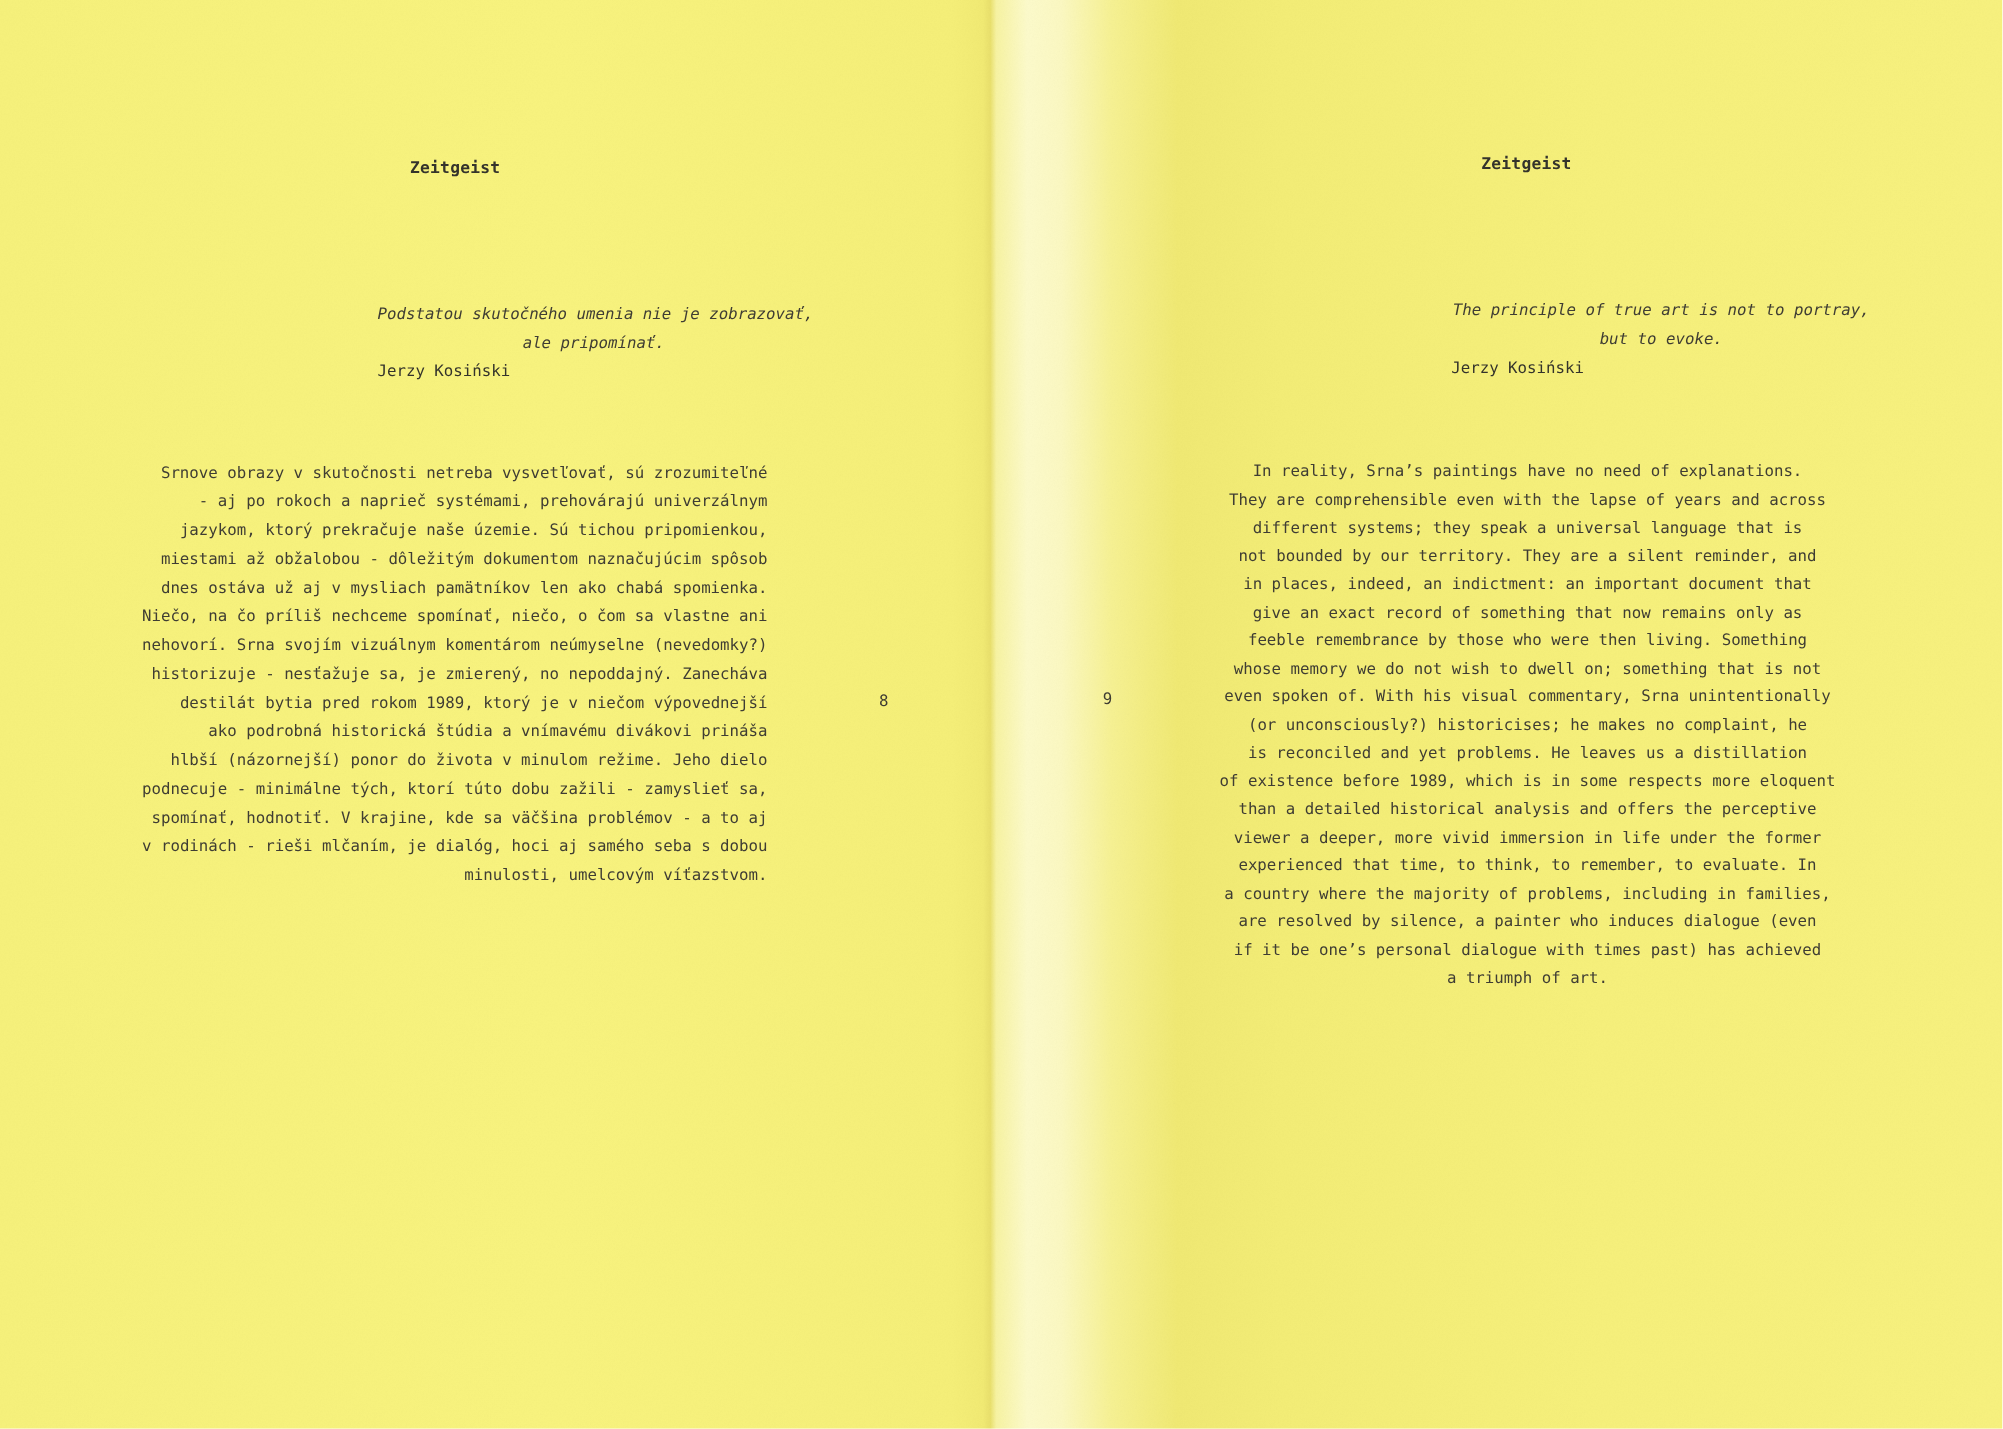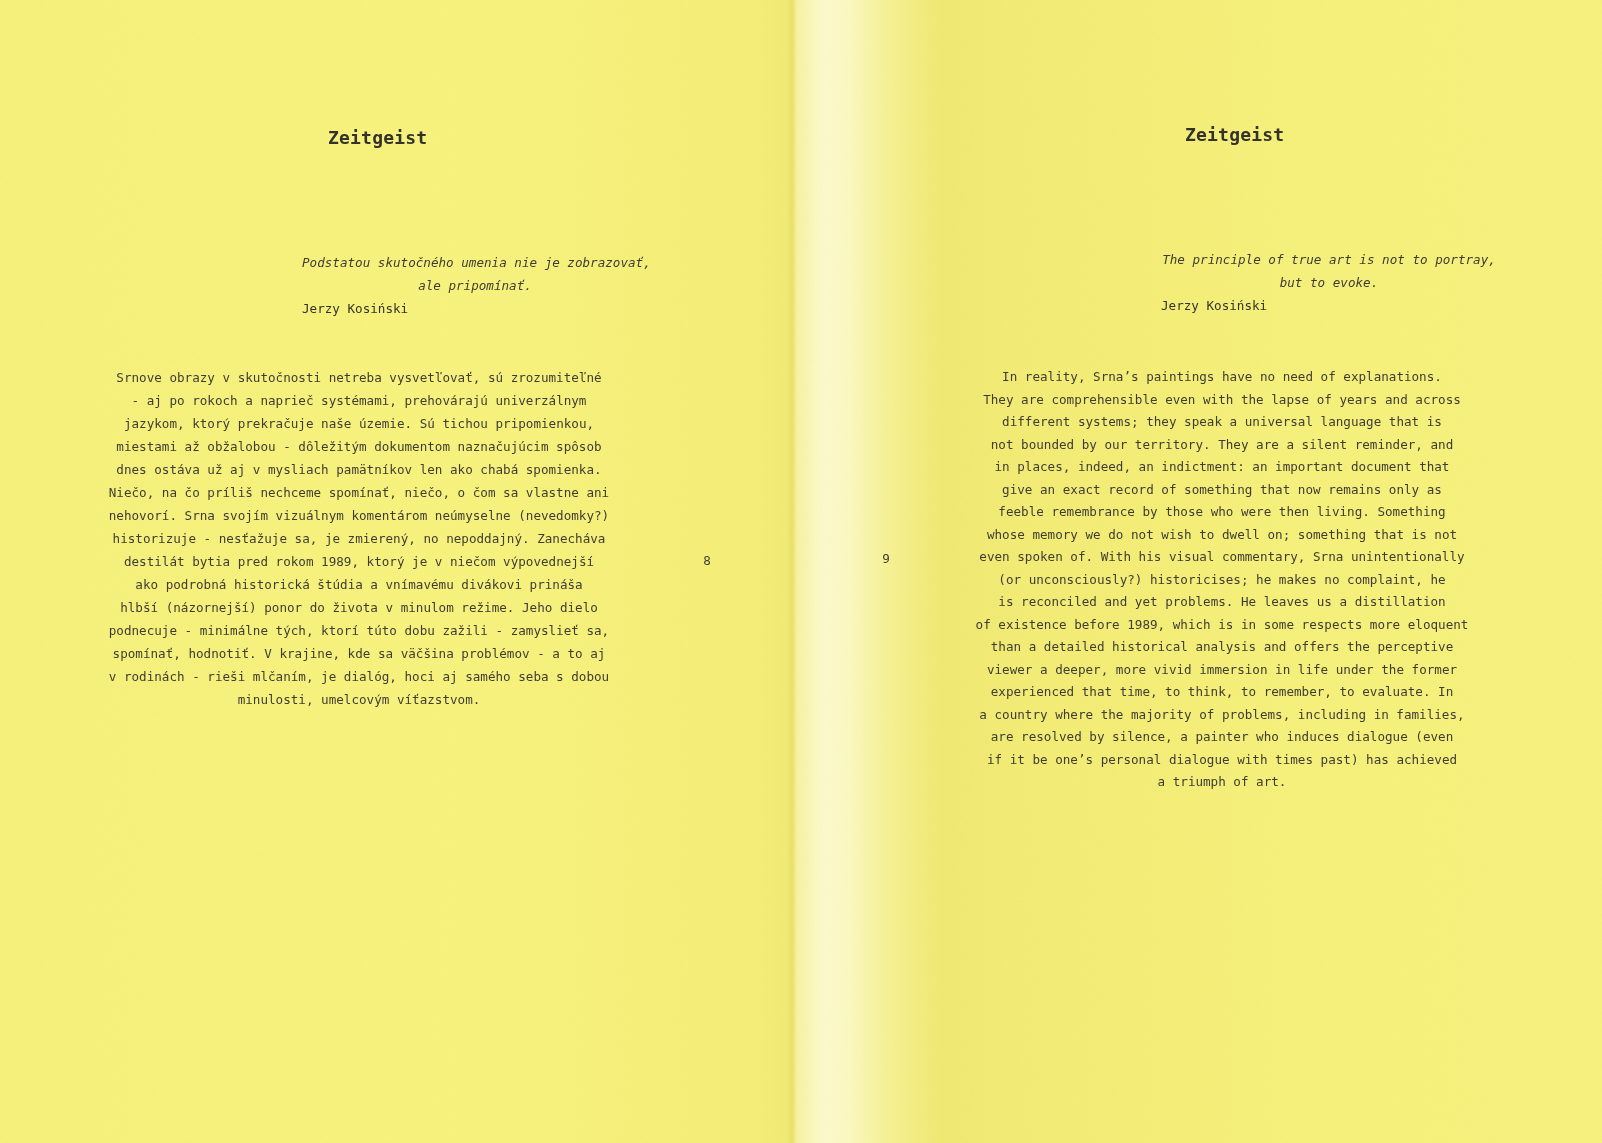--- a/index.html
+++ b/index.html
@@ -23,46 +23,46 @@
       #f3ed76 64%,
       #f6f07b 80%,
       #f7f17e 100%);
   }
   .grain{position:absolute;left:0;top:0;pointer-events:none;}
   .page{position:absolute;top:0;height:1143px;}
   .page.left{left:0;width:793px;}
   .page.right{left:793px;width:809px;}
   .running-head{
     position:absolute;
-    font-size:18px;font-weight:600;letter-spacing:.2px;
+    font-size:13px;font-weight:600;letter-spacing:.2px;
     color:var(--ink_strong,#34332b);
     white-space:pre;
   }
   .epigraph{position:absolute;font-size:12.6px;line-height:23px;}
-  .epigraph .quote-lines{font-style:italic;text-align:center;margin-top:12px;}
+  .epigraph .quote-lines{font-style:italic;text-align:center;}
   .epigraph .quote-lines .line{white-space:pre;}
   .epigraph .attribution{
     font-style:normal;font-weight:400;text-align:left;
     color:var(--ink_strong,#34332b);white-space:pre;
   }
   .body-text{
     position:absolute;
     font-size:12.6px;text-align:center;
   }
   .body-text .line{white-space:pre;}
   .page.left  .body-text{line-height:23px;}
   .page.right .body-text{line-height:22.5px;}
   .page-number{
     position:absolute;font-size:12.6px;text-align:center;width:16px;
     white-space:pre;
   }
   
   .page.left  .running-head{left:328px;top:127px;}
   .page.left  .epigraph{left:302px;top:239px;width:346px;}
-  .page.left  .body-text{left:104px;top:366px;width:510px;}
+  .page.left  .body-text{left:104px;top:366px;width:510px;text-align:right;}
   .page.left  .page-number{left:699px;top:553px;}
   
   .page.right .running-head{left:392px;top:124px;}
   .page.right .epigraph{left:368px;top:236px;width:336px;}
   .page.right .body-text{left:179px;top:366px;width:500px;}
   .page.right .page-number{left:85px;top:551px;}
 </style>
 </head>
 <body>
 

